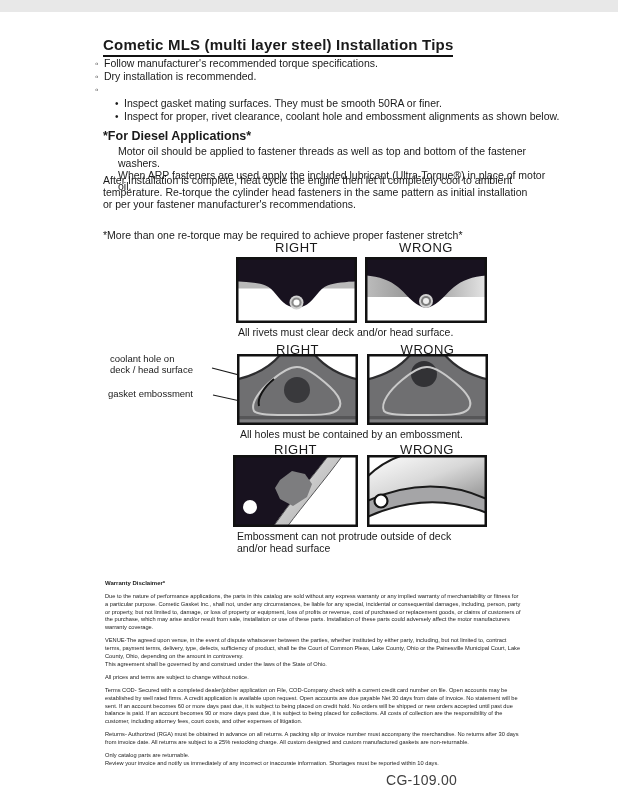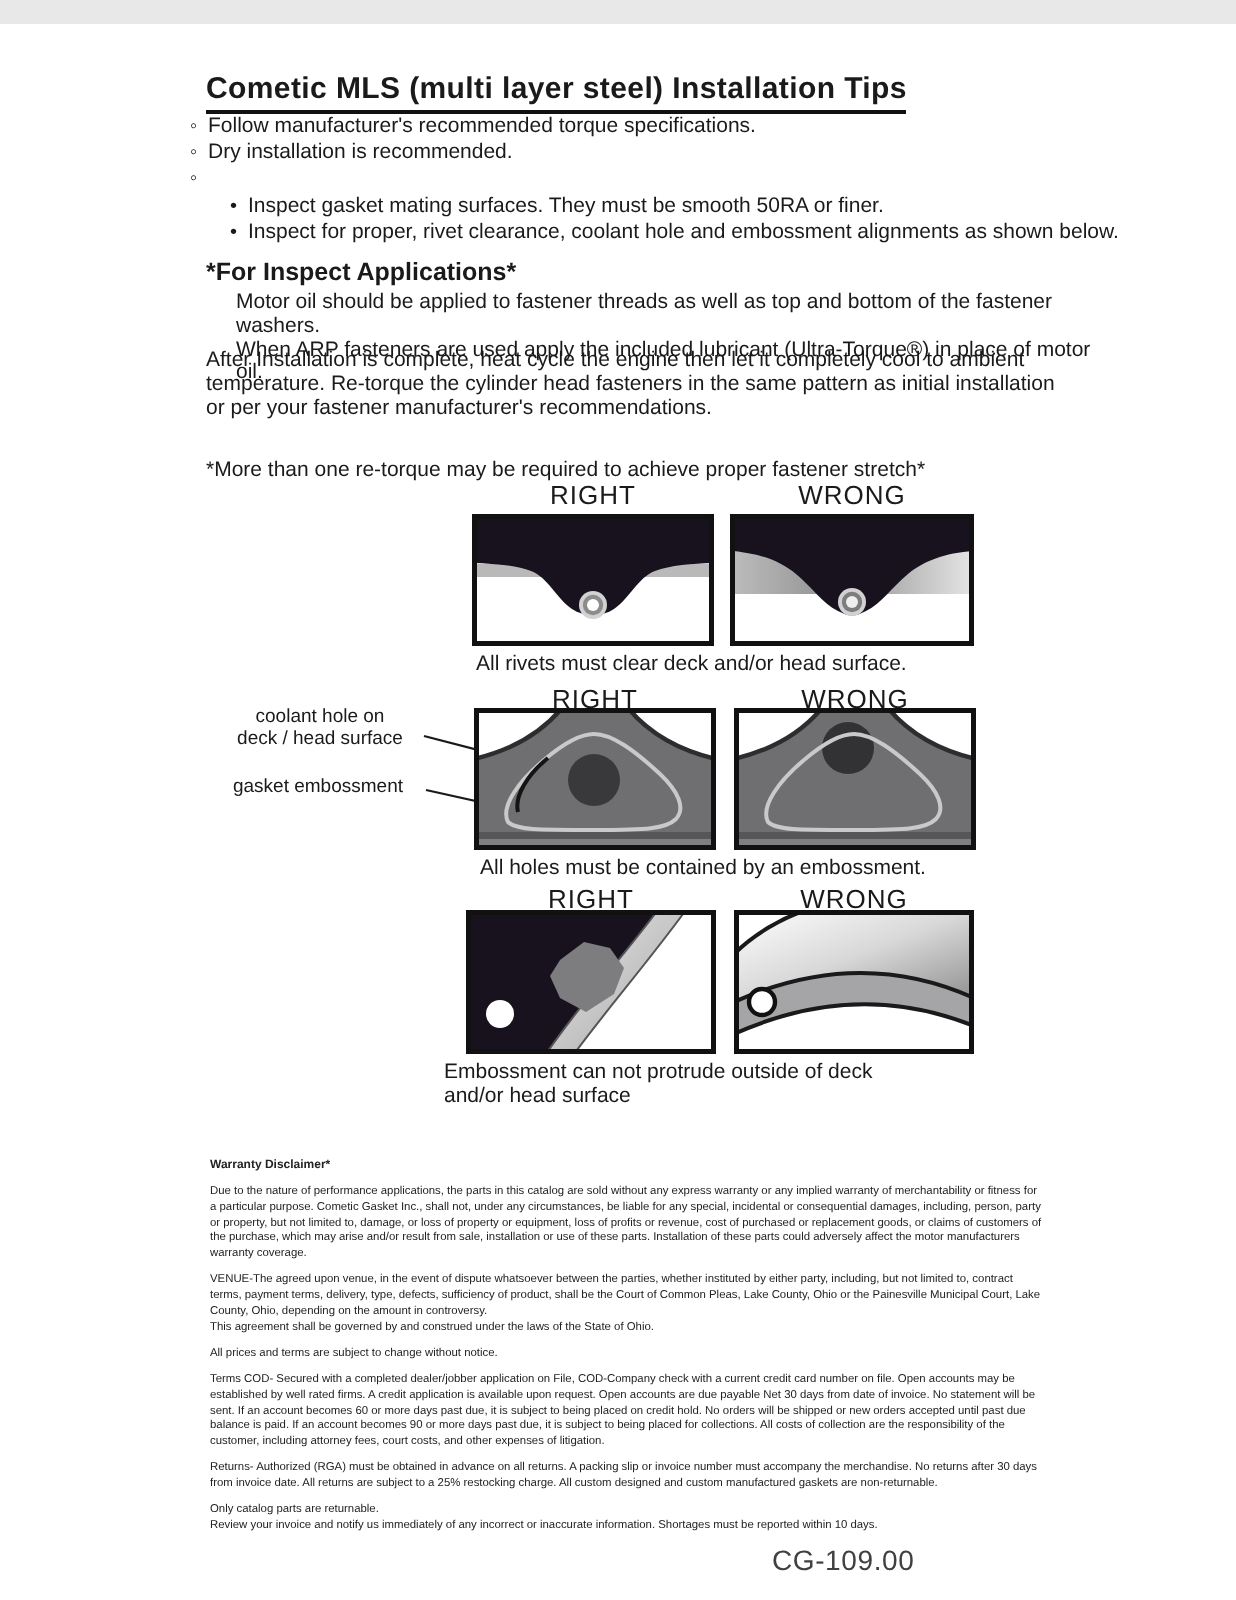--- a/index.html
+++ b/index.html
@@ -15,21 +15,21 @@
     border-bottom:2px solid #111; padding-bottom:2px; white-space:nowrap;
   }
   .bullets { font-size:10.5px; line-height:13.2px; }
   .brow { display:flex; }
   .bmark { width:9px; flex:0 0 9px; font-size:10px; }
   .sub { margin-left:20px; }
   .heading { font-size:12.5px; font-weight:bold; }
   .body-text { font-size:10.5px; line-height:11.8px; white-space:pre-line; width:430px; }
   .dlabel { font-size:13px; text-align:center; letter-spacing:.5px; }
   .caption { font-size:10.5px; white-space:pre-line; line-height:12px; }
-  .side-label { font-size:9.5px; line-height:10.5px; text-align:center; white-space:pre-line; }
+  .side-label { font-size:9.5px; line-height:10.5px; text-align:left; white-space:pre-line; }
   .dbox svg { display:block; }
   .legal { width:418px; font-size:5.7px; line-height:7.7px; color:#222; }
   .legal p { margin:0 0 5.6px 0; white-space:pre-line; }
   .lheading { font-weight:bold; font-size:6px; margin:0 0 6.5px 0; }
   .pagenum { font-size:14px; letter-spacing:.3px; color:#404040; }
 </style>
 </head>
 <body>
 
 <div class="page">
@@ -53,21 +53,21 @@
     <div class="brow sub">
       <span class="bmark">•</span>
       <span>Inspect gasket mating surfaces.  They must be smooth 50RA or finer.</span>
     </div>
     <div class="brow sub">
       <span class="bmark">•</span>
       <span>Inspect for proper, rivet clearance, coolant hole and embossment alignments as shown below.</span>
     </div>
   </div>
 
-  <div class="abs heading" style="left:103px; top:117px;">*For Inspect Applications*</div>
+  <div class="abs heading" style="left:103px; top:117px;">*For Diesel Applications*</div>
   <div class="abs body-text" style="left:118px; top:134px;">Motor oil should be applied to fastener threads as well as top and bottom of the fastener washers.
 When ARP fasteners are used apply the included lubricant (Ultra-Torque®) in place of motor oil.</div>
   <div class="abs body-text" style="left:103px; top:163px;">After Installation is complete, heat cycle the engine then let it completely cool to ambient
 temperature. Re-torque the cylinder head fasteners in the same pattern as initial installation
 or per your fastener manufacturer's recommendations.</div>
   <div class="abs body-text" style="left:103px; top:218px;">*More than one re-torque may be required to achieve proper fastener stretch*</div>
 
   <div class="abs dlabel" style="left:236px; top:228px; width:121px;">RIGHT</div>
   <div class="abs dlabel" style="left:365px; top:228px; width:122px;">WRONG</div>
 
@@ -183,21 +183,21 @@
       <path d="M36,0 H120 V44 C80,26 40,28 0,46 L0,22 C10,12 24,4 36,0 Z" fill="url(#gStripeW)"></path>
       <path d="M36,0 C24,4 10,12 0,22" fill="none" stroke="#1a1a1a" stroke-width="2"></path>
       <path d="M0,46 C40,28 80,26 120,44 L120,58 C80,42 40,44 0,62 Z" fill="#a5a5a7"></path>
       <path d="M0,46 C40,28 80,26 120,44" fill="none" stroke="#1a1a1a" stroke-width="2"></path>
       <path d="M0,62 C40,44 80,42 120,58" fill="none" stroke="#1a1a1a" stroke-width="2"></path>
       <circle cx="14" cy="46" r="6.5" fill="#ffffff" stroke="#111111" stroke-width="2.2"></circle>
       <rect x="1.25" y="1.25" width="117.5" height="69.5" fill="none" stroke="#111111" stroke-width="2.5"></rect>
     </svg>
   </div>
 
-  <div class="abs caption" style="left:222px; top:518px;">Embossment can not protrude outside of deck
+  <div class="abs caption" style="left:237px; top:518px;">Embossment can not protrude outside of deck
 and/or head surface</div>
 
   <div class="abs legal" style="left:105px; top:568px;">
     <p class="lheading">Warranty Disclaimer*</p>
     <p>Due to the nature of performance applications, the parts in this catalog are sold without any express warranty or any implied warranty of merchantability or fitness for a particular purpose.  Cometic Gasket Inc., shall not, under any circumstances, be liable for any special, incidental or consequential damages, including, person, party or property, but not limited to, damage, or loss of property or equipment, loss of profits or revenue, cost of purchased or replacement goods, or claims of customers of the purchase, which may arise and/or result from sale, installation or use of these parts.  Installation of these parts could adversely affect the motor manufacturers warranty coverage.</p>
     <p>VENUE-The agreed upon venue, in the event of dispute whatsoever between the parties, whether instituted by either party, including, but not limited to, contract terms, payment terms, delivery, type, defects, sufficiency of product, shall be the Court of Common Pleas, Lake County, Ohio or the Painesville Municipal Court, Lake County, Ohio, depending on the amount in controversy.
 This agreement shall be governed by and construed under the laws of the State of Ohio.</p>
     <p>All prices and terms are subject to change without notice.</p>
     <p>Terms COD- Secured with a completed dealer/jobber application on File, COD-Company check with a current credit card number on file.  Open accounts may be established by well rated firms.  A credit application is available upon request.  Open accounts are due payable Net 30 days from date of invoice.  No statement will be sent.  If an account becomes 60 or more days past due, it is subject to being placed on credit hold.  No orders will be shipped or new orders accepted until past due balance is paid.  If an account becomes 90 or more days past due, it is subject to being placed for collections.  All costs of collection are the responsibility of the customer, including attorney fees, court costs, and other expenses of litigation.</p>
     <p>Returns- Authorized (RGA) must be obtained in advance on all returns.  A packing slip or invoice number must accompany the merchandise.  No returns after 30 days from invoice date.  All returns are subject to a 25% restocking charge.  All custom designed and custom manufactured gaskets are non-returnable.</p>

